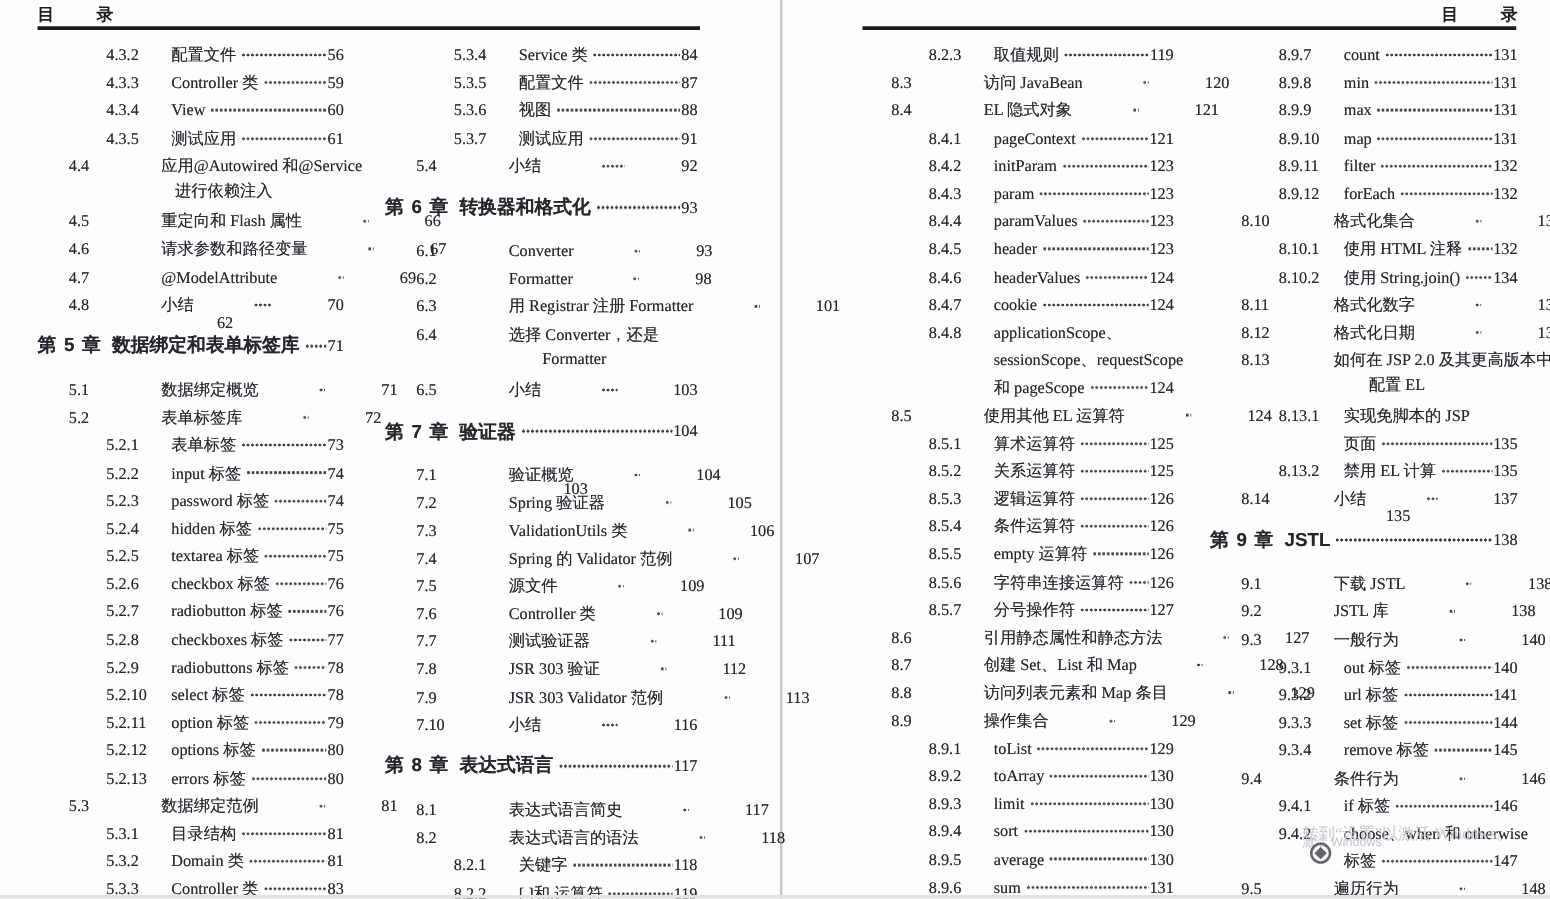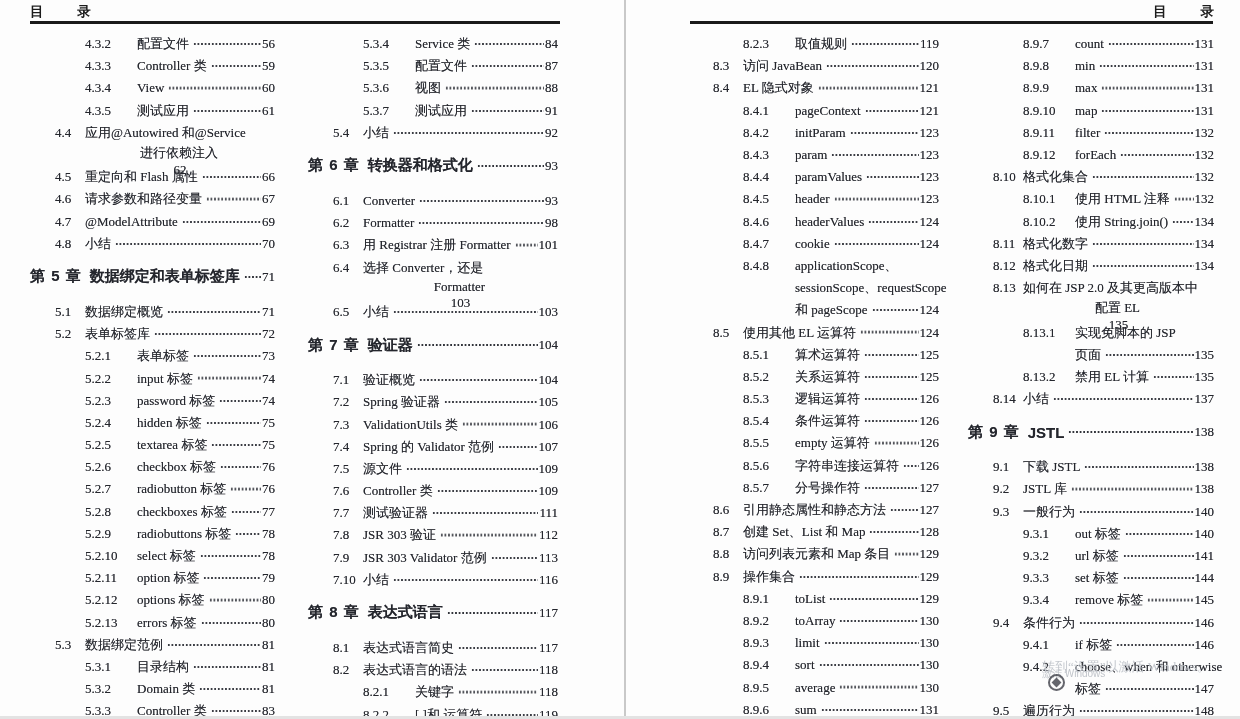--- a/index.html
+++ b/index.html
@@ -31,21 +31,21 @@
   .entry{}
   .row{display:flex;align-items:center;height:22.2px;white-space:nowrap;
        text-shadow:0 0 0.5px rgba(36,38,45,0.55);}
   .num{flex:none;}
   .title{flex:none;padding-right:2px;}
   .leader{flex:1;min-width:5px;align-self:stretch;margin:0 1px 0 2px;
     background-image:radial-gradient(circle,#3b3d44 1.02px,rgba(0,0,0,0) 1.3px);
     background-size:3.6px 100%;background-position:0 50%;background-repeat:repeat-x;}
   .pg{flex:none;}
 
-  .lv1 .row{padding-left:25px;}
+  .lv1 .row{padding-left:25px;gap:44px;}
   .lv1 .num{min-width:30px;}
   .lv1 .row.cont{padding-left:55px;flex-direction:column;}
   .lv2 .row{padding-left:55px;}
   .lv2 .num{min-width:52px;}
   .lv2 .row.cont{padding-left:107px;}
 
   .lv0{margin:11px 0 13px;
        font-family:"Liberation Sans","DejaVu Sans",sans-serif;
        font-weight:bold;font-size:15px;}
   .lv0 .row{height:22px;padding-left:0;justify-content:center;}

